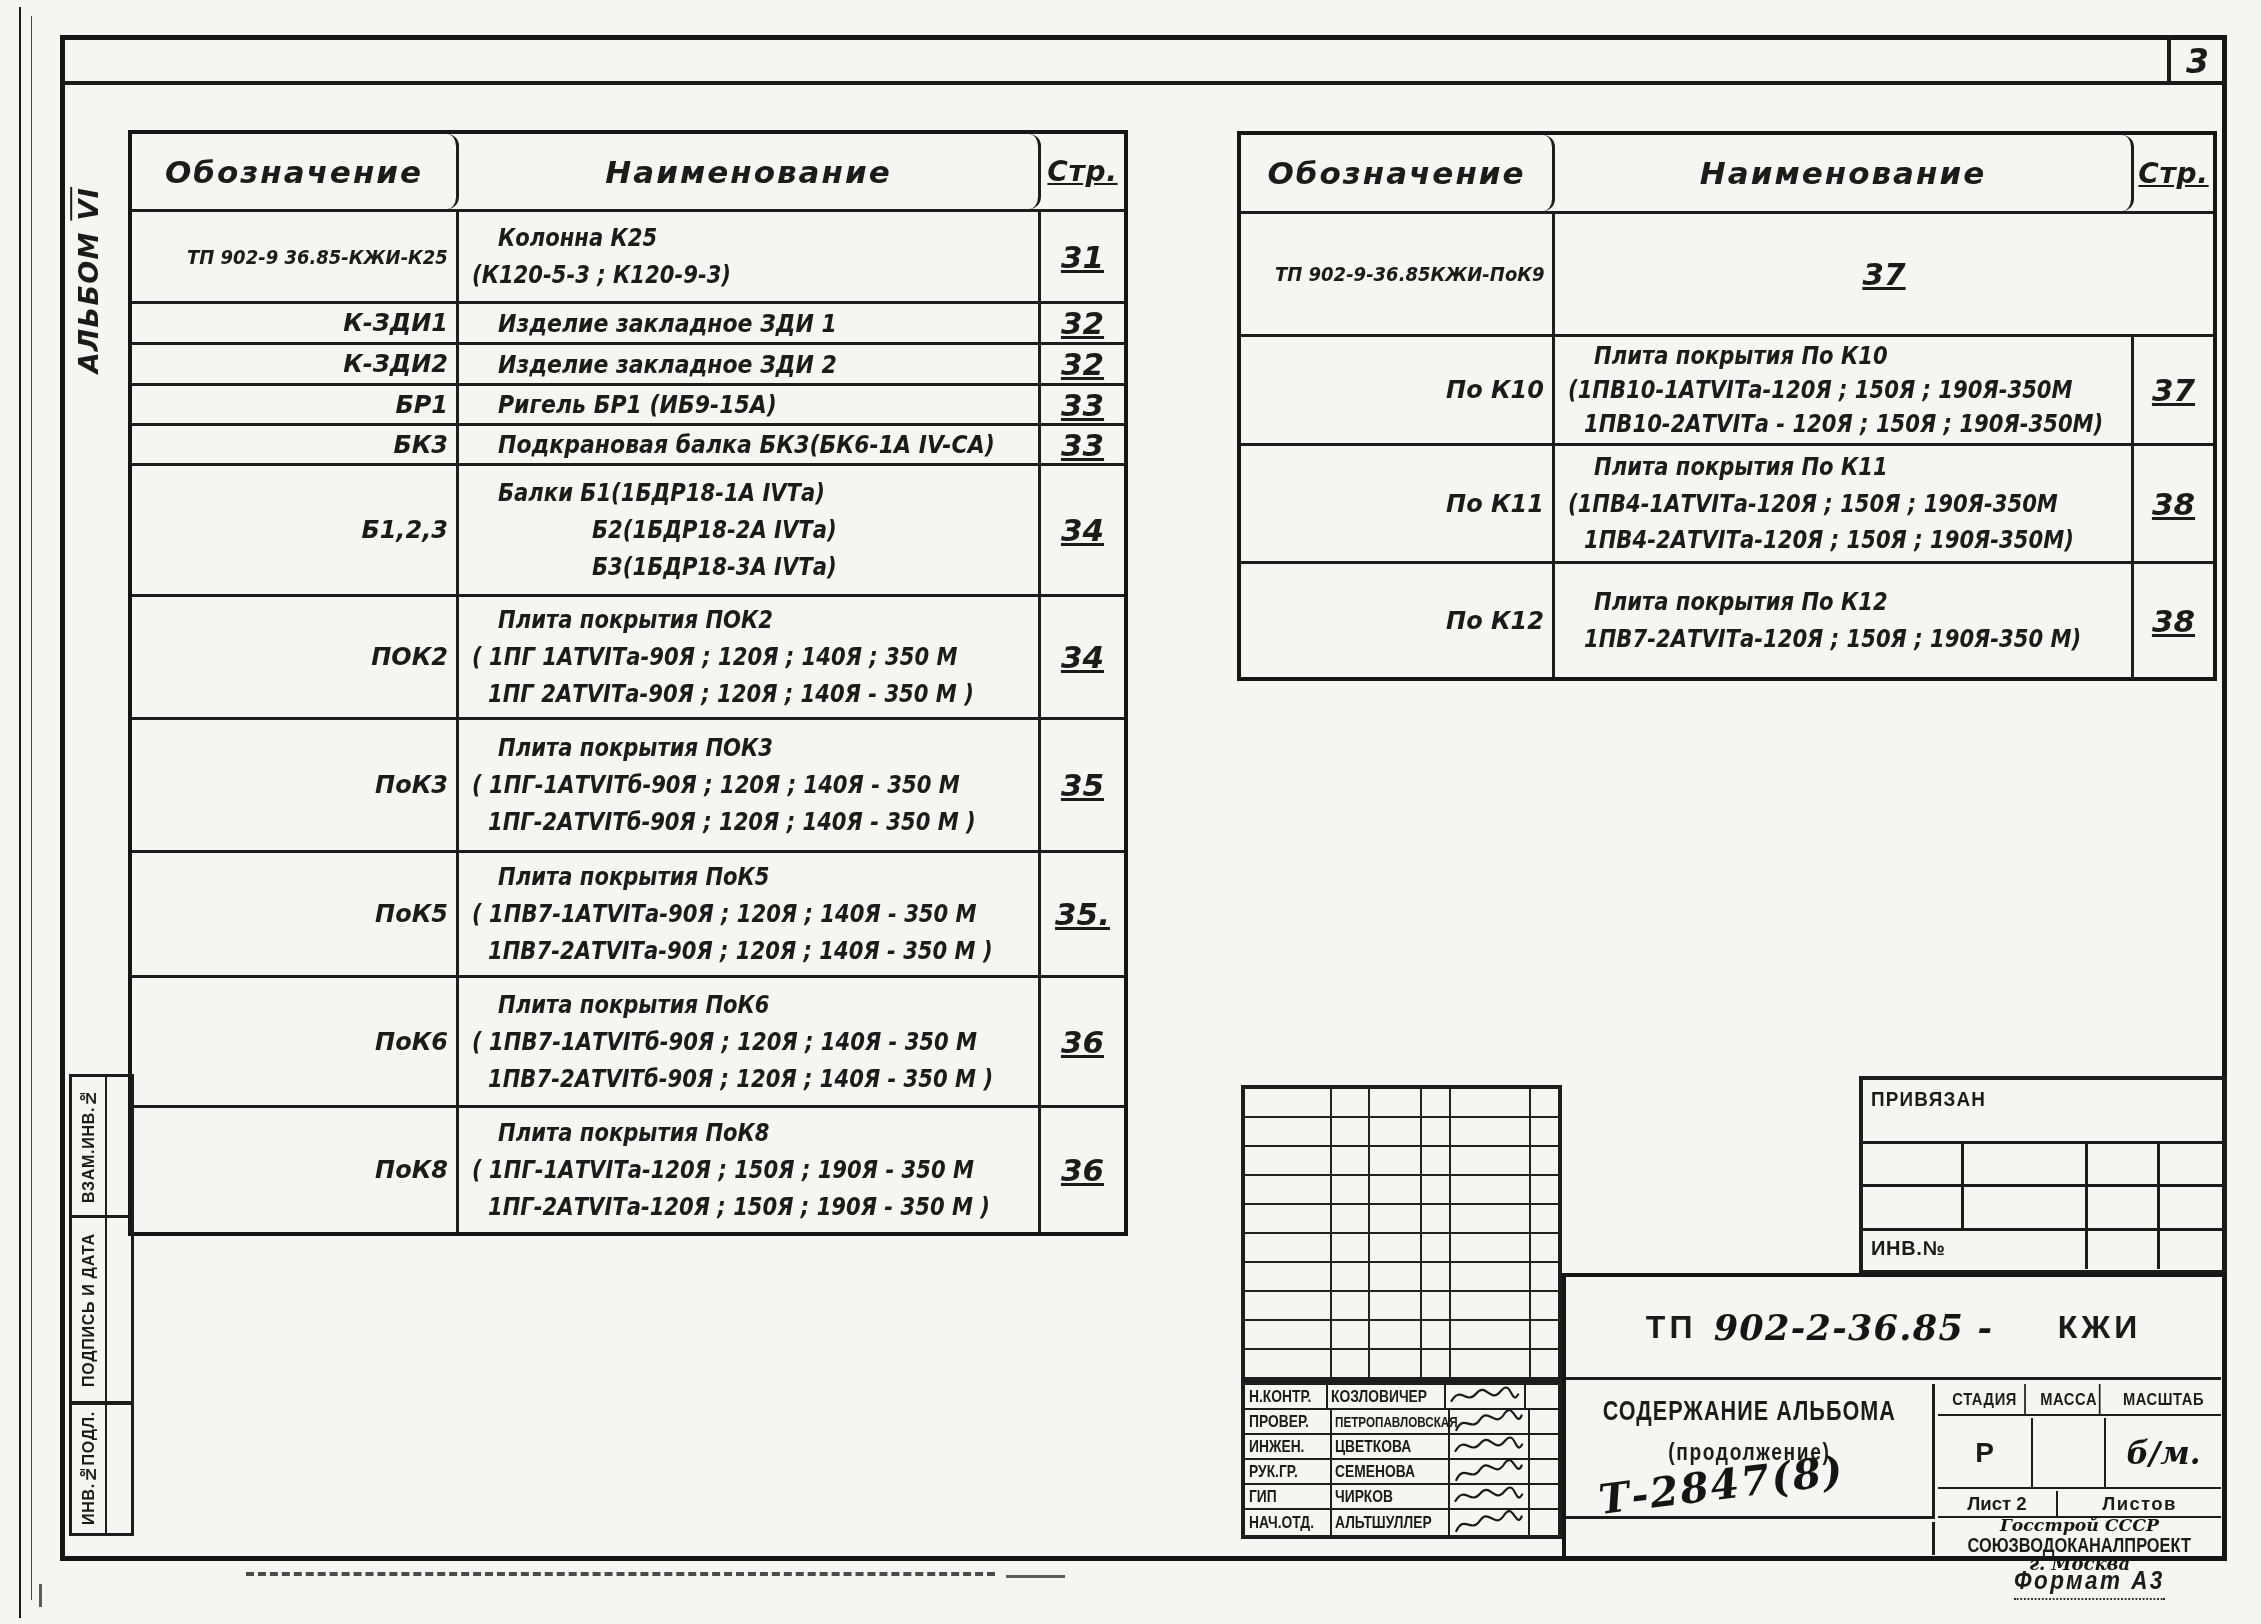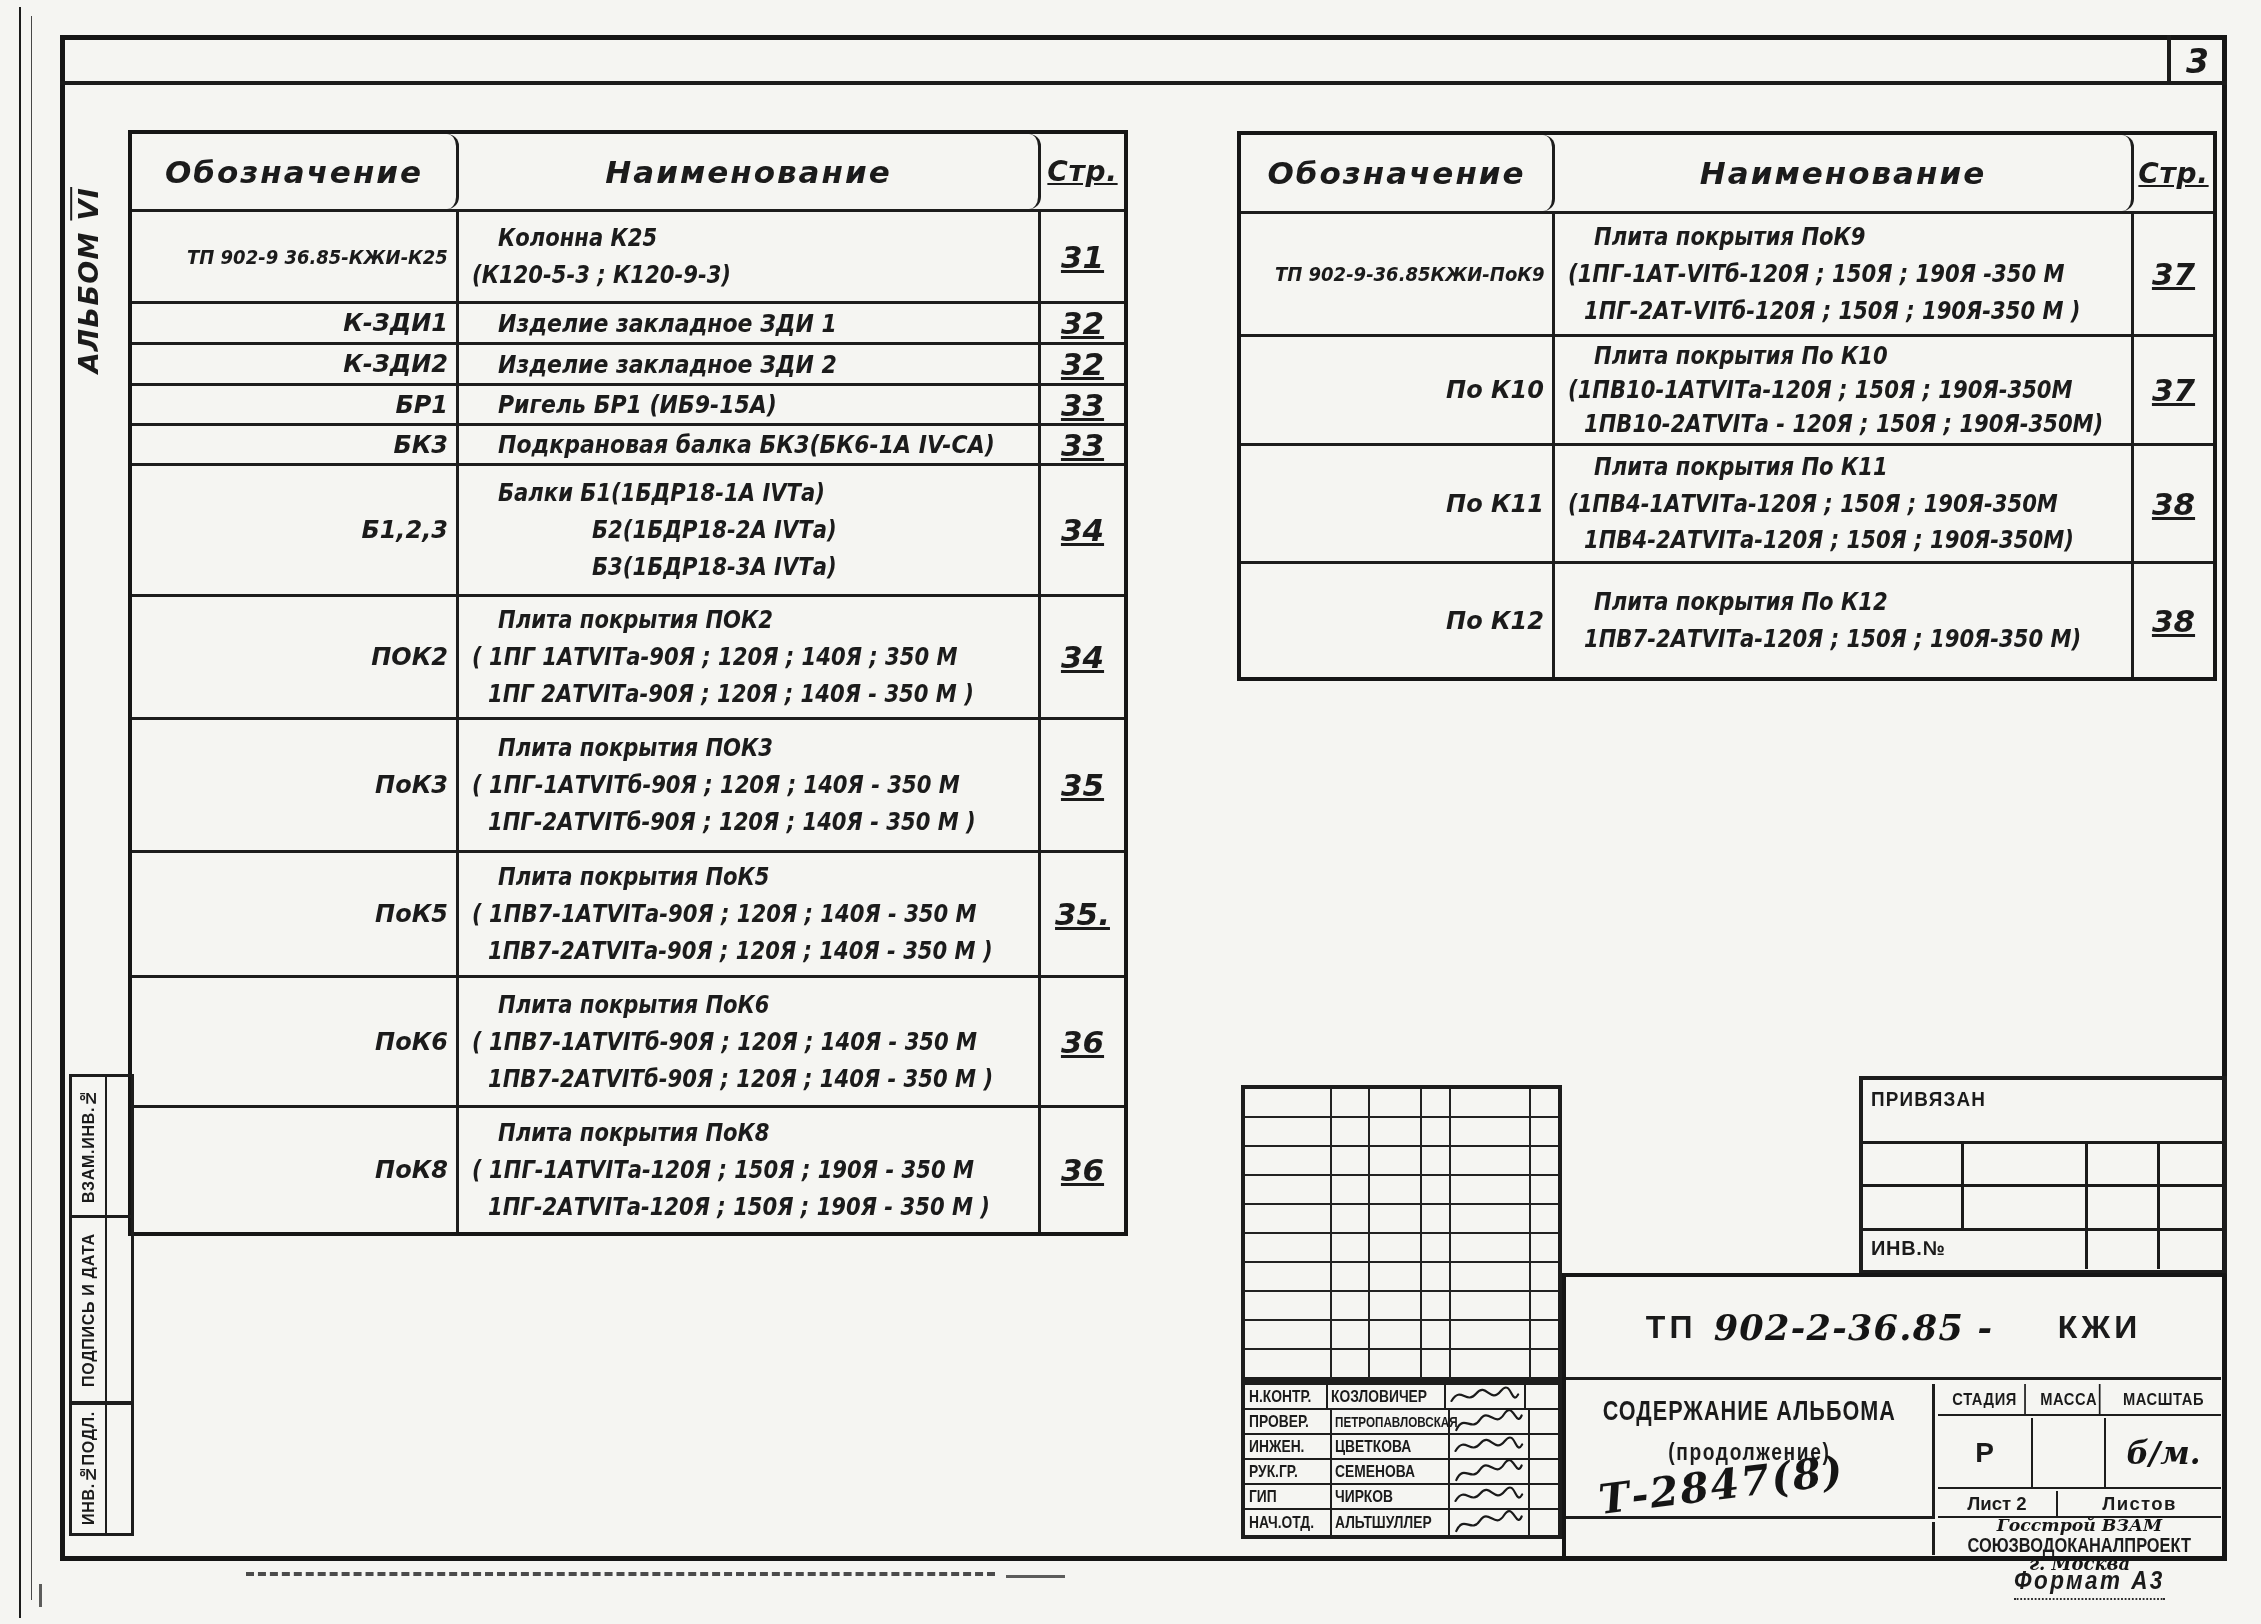--- a/index.html
+++ b/index.html
@@ -236,31 +236,20 @@
   <div id="table-right" class="abs ctable" style="left:1237px;top:131px;width:980px;">
       <div class="trow" style="height: 79px;">
         <div class="tcell h-cell hand" style="width: 314px;">Обозначение</div>
         <div class="tcell h-cell hand" style="width: 579px;">Наименование</div>
         <div class="tcell h-cell hand" style="width: 87px; font-size: 28px; letter-spacing: 0.7px; flex: 1 1 0%;">Стр.</div>
       </div>
       <div class="trow" style="height: 123px;">
         <div class="tcell des-cell hand" style="width: 314px;">
           <span class="des-small">ТП 902-9-36.85КЖИ-ПоК9</span>
         </div>
-        <div class="tcell name-col hand" style="width: 579px;">
-          <div class="nline">
-            <span class="cond" style="margin-left: 32px;">Плита покрытия ПоК9</span>
-          </div>
-          <div class="nline">
-            <span class="cond" style="margin-left: 6.7px;">(1ПГ-1АТ-VIТб-120Я ; 150Я ; 190Я -350 М</span>
-          </div>
-          <div class="nline">
-            <span class="cond" style="margin-left: 22.6px;">1ПГ-2АТ-VIТб-120Я ; 150Я ; 190Я-350 М )</span>
-          </div>
-        </div>
         <div class="tcell page-cell hand" style="flex: 1 1 0%;">37</div>
       </div>
       <div class="trow" style="height: 109px;">
         <div class="tcell des-cell hand" style="width: 314px;">
           <span>По К10</span>
         </div>
         <div class="tcell name-col hand" style="width: 579px;">
           <div class="nline">
             <span class="cond" style="margin-left: 32px;">Плита покрытия По К10</span>
           </div>
@@ -526,21 +515,21 @@
     <div class="abs" style="left:372px;top:141px;width:283px;height:71px;display:flex;border-bottom:2.7px solid #1d1d1d;">
       <span class="stencil" style="width:93px;border-right:2.7px solid #1d1d1d;display:flex;align-items:center;justify-content:center;font-size:28px;">Р</span>
       <span class="stencil" style="width:71px;border-right:2.7px solid #1d1d1d;"></span>
       <span class="script" style="flex:1;display:flex;align-items:center;justify-content:center;font-size:31px;">б/м.</span>
     </div>
     <div class="abs" style="left:372px;top:214px;width:283px;height:27px;display:flex;border-bottom:2.7px solid #1d1d1d;">
       <span class="stencil" style="width:118px;border-right:2.7px solid #1d1d1d;display:flex;align-items:center;justify-content:center;font-size:18.6px;">Лист 2</span>
       <span class="stencil" style="flex:1;display:flex;align-items:center;justify-content:center;font-size:18.6px;letter-spacing:1.3px;">Листов</span>
     </div>
     <div class="abs" style="left:372px;top:244px;width:283px;height:35px;display:flex;flex-direction:column;align-items:center;justify-content:flex-start;margin-top:-4px;">
-      <span class="script" style="font-size:17.3px;line-height:17.3px;">Госстрой ВЗАМ</span>
+      <span class="script" style="font-size:17.3px;line-height:17.3px;">Госстрой СССР</span>
       <span class="stencil" style="font-size:21px;line-height:21px;transform:scaleX(.78);">СОЮЗВОДОКАНАЛПРОЕКТ</span>
       <span class="script" style="font-size:18px;line-height:18px;">г. Москва</span>
     </div>
   </div>
 
   <div class="abs script" style="left:1598px;top:1461px;font-size:41px;transform:rotate(-7deg);letter-spacing:2px;">Т-2847(8)</div>
 
   <div class="abs stencil" style="left:2014px;top:1566px;font-size:25px;font-style:italic;letter-spacing:2.7px;border-bottom:2.7px dotted #2a2a2a;padding-bottom:2.7px;transform:scaleX(.9);transform-origin:0 0;">Формат А3</div>
 
   <div class="abs dashed" style="left:246px;top:1572px;width:749px;height:0;opacity:.85;"></div>

